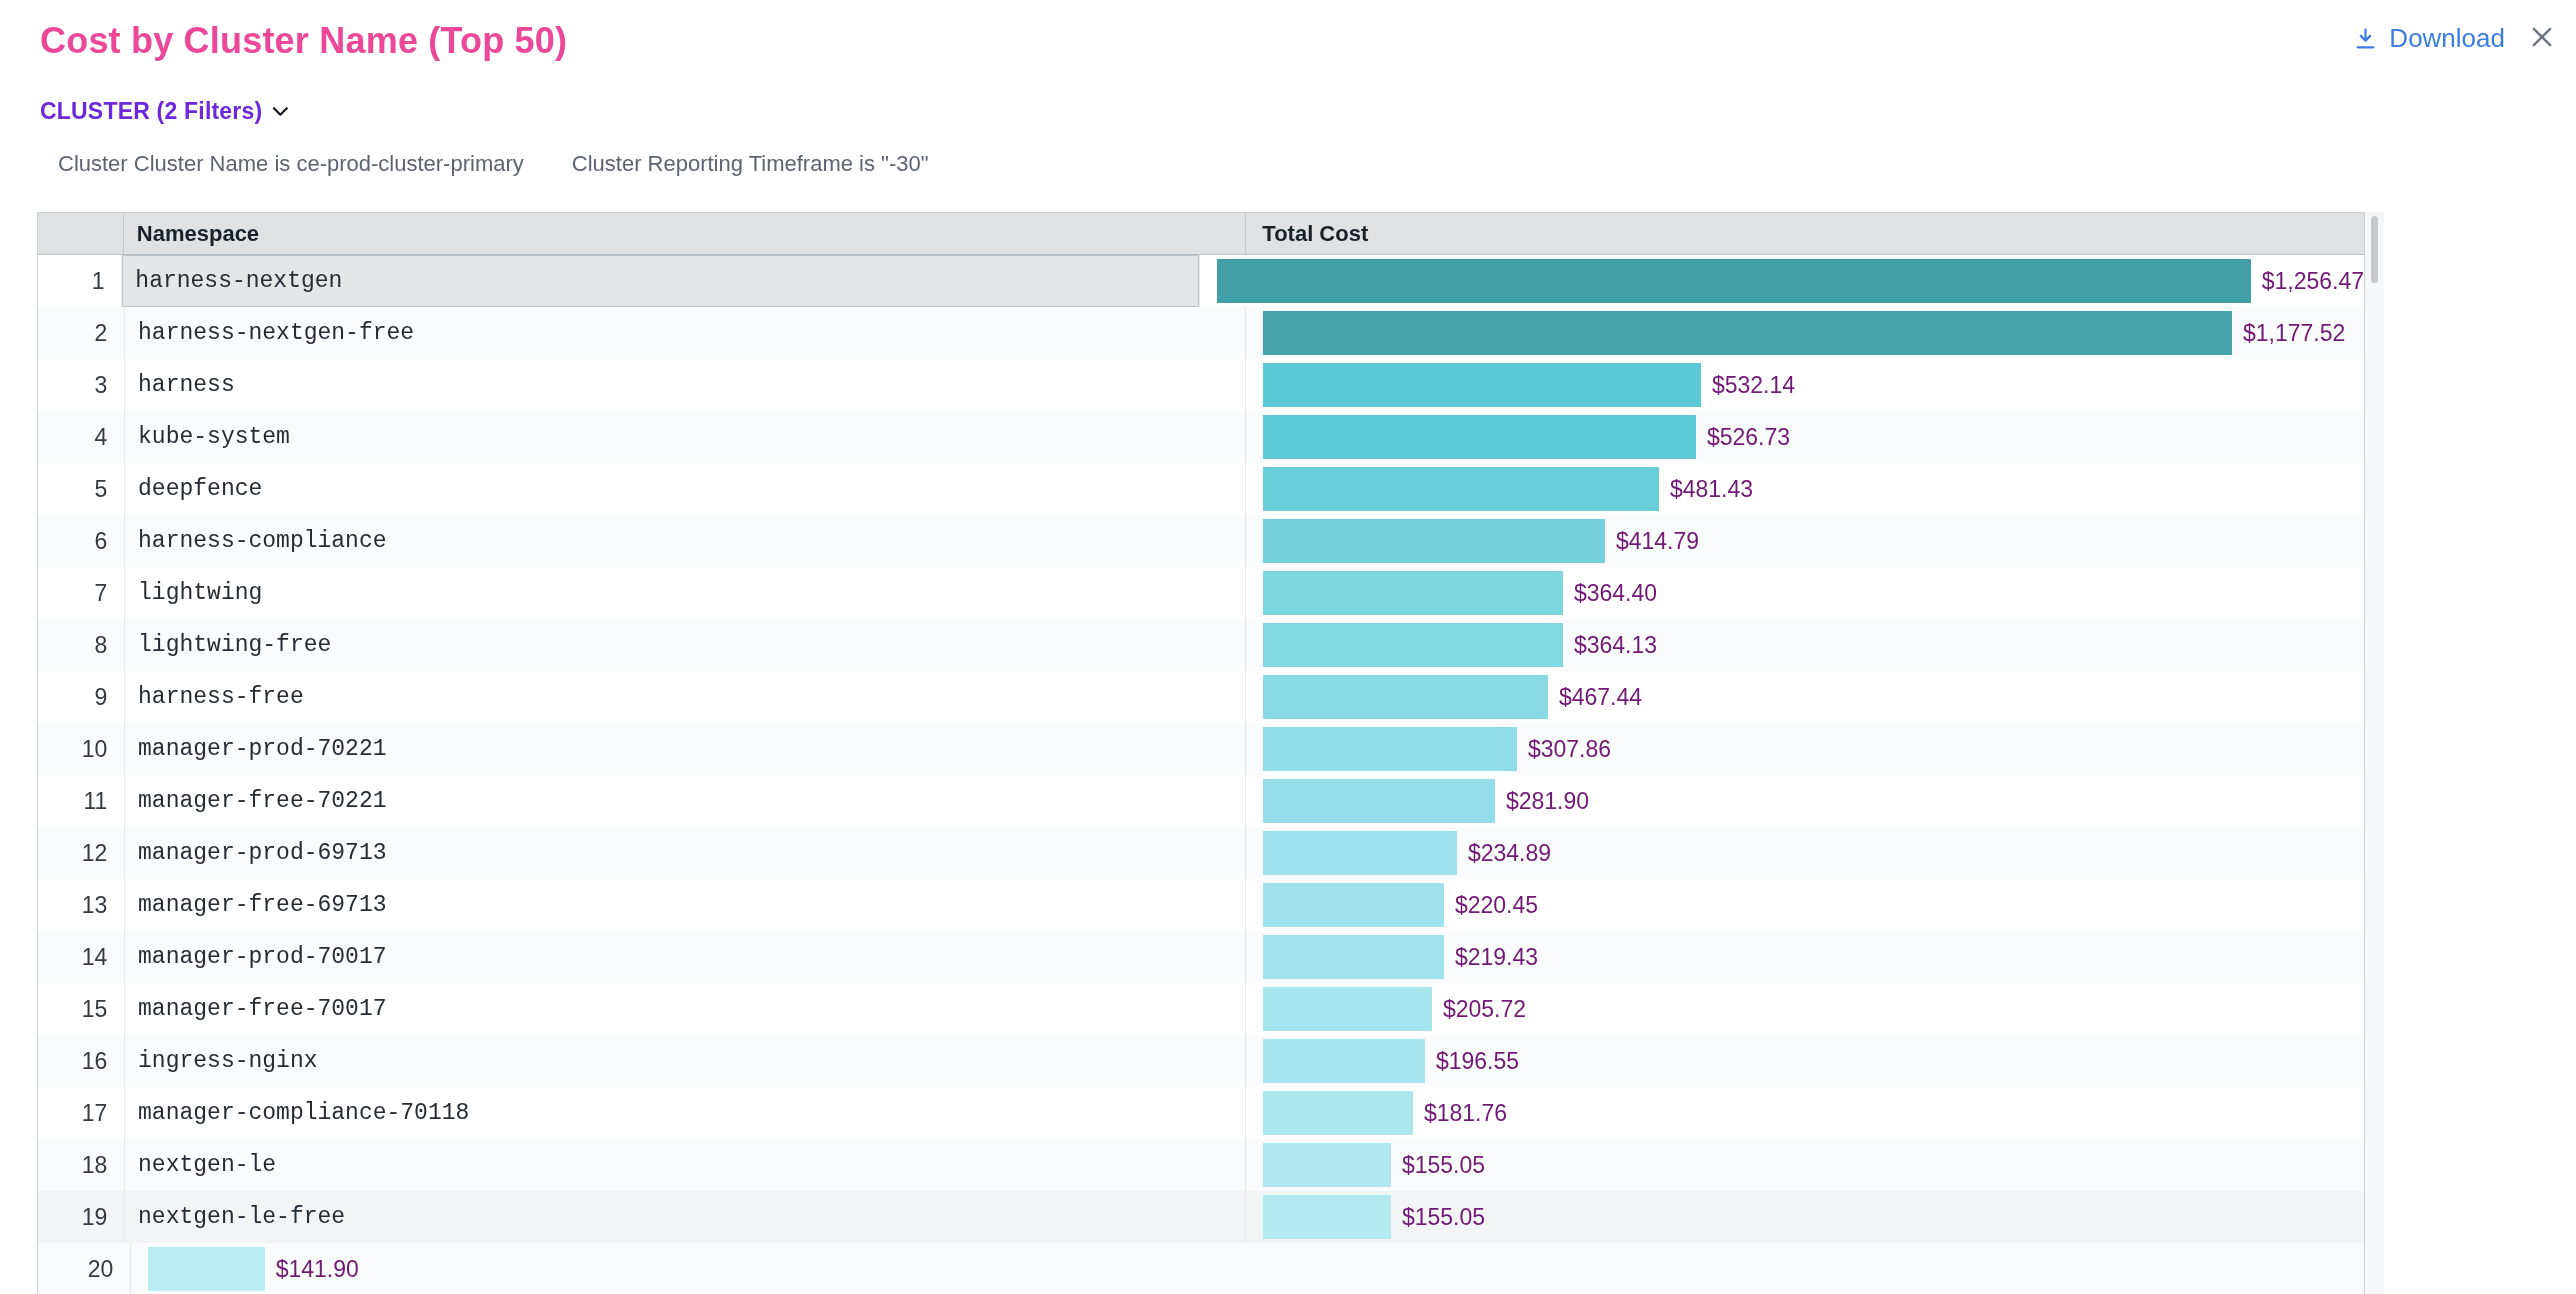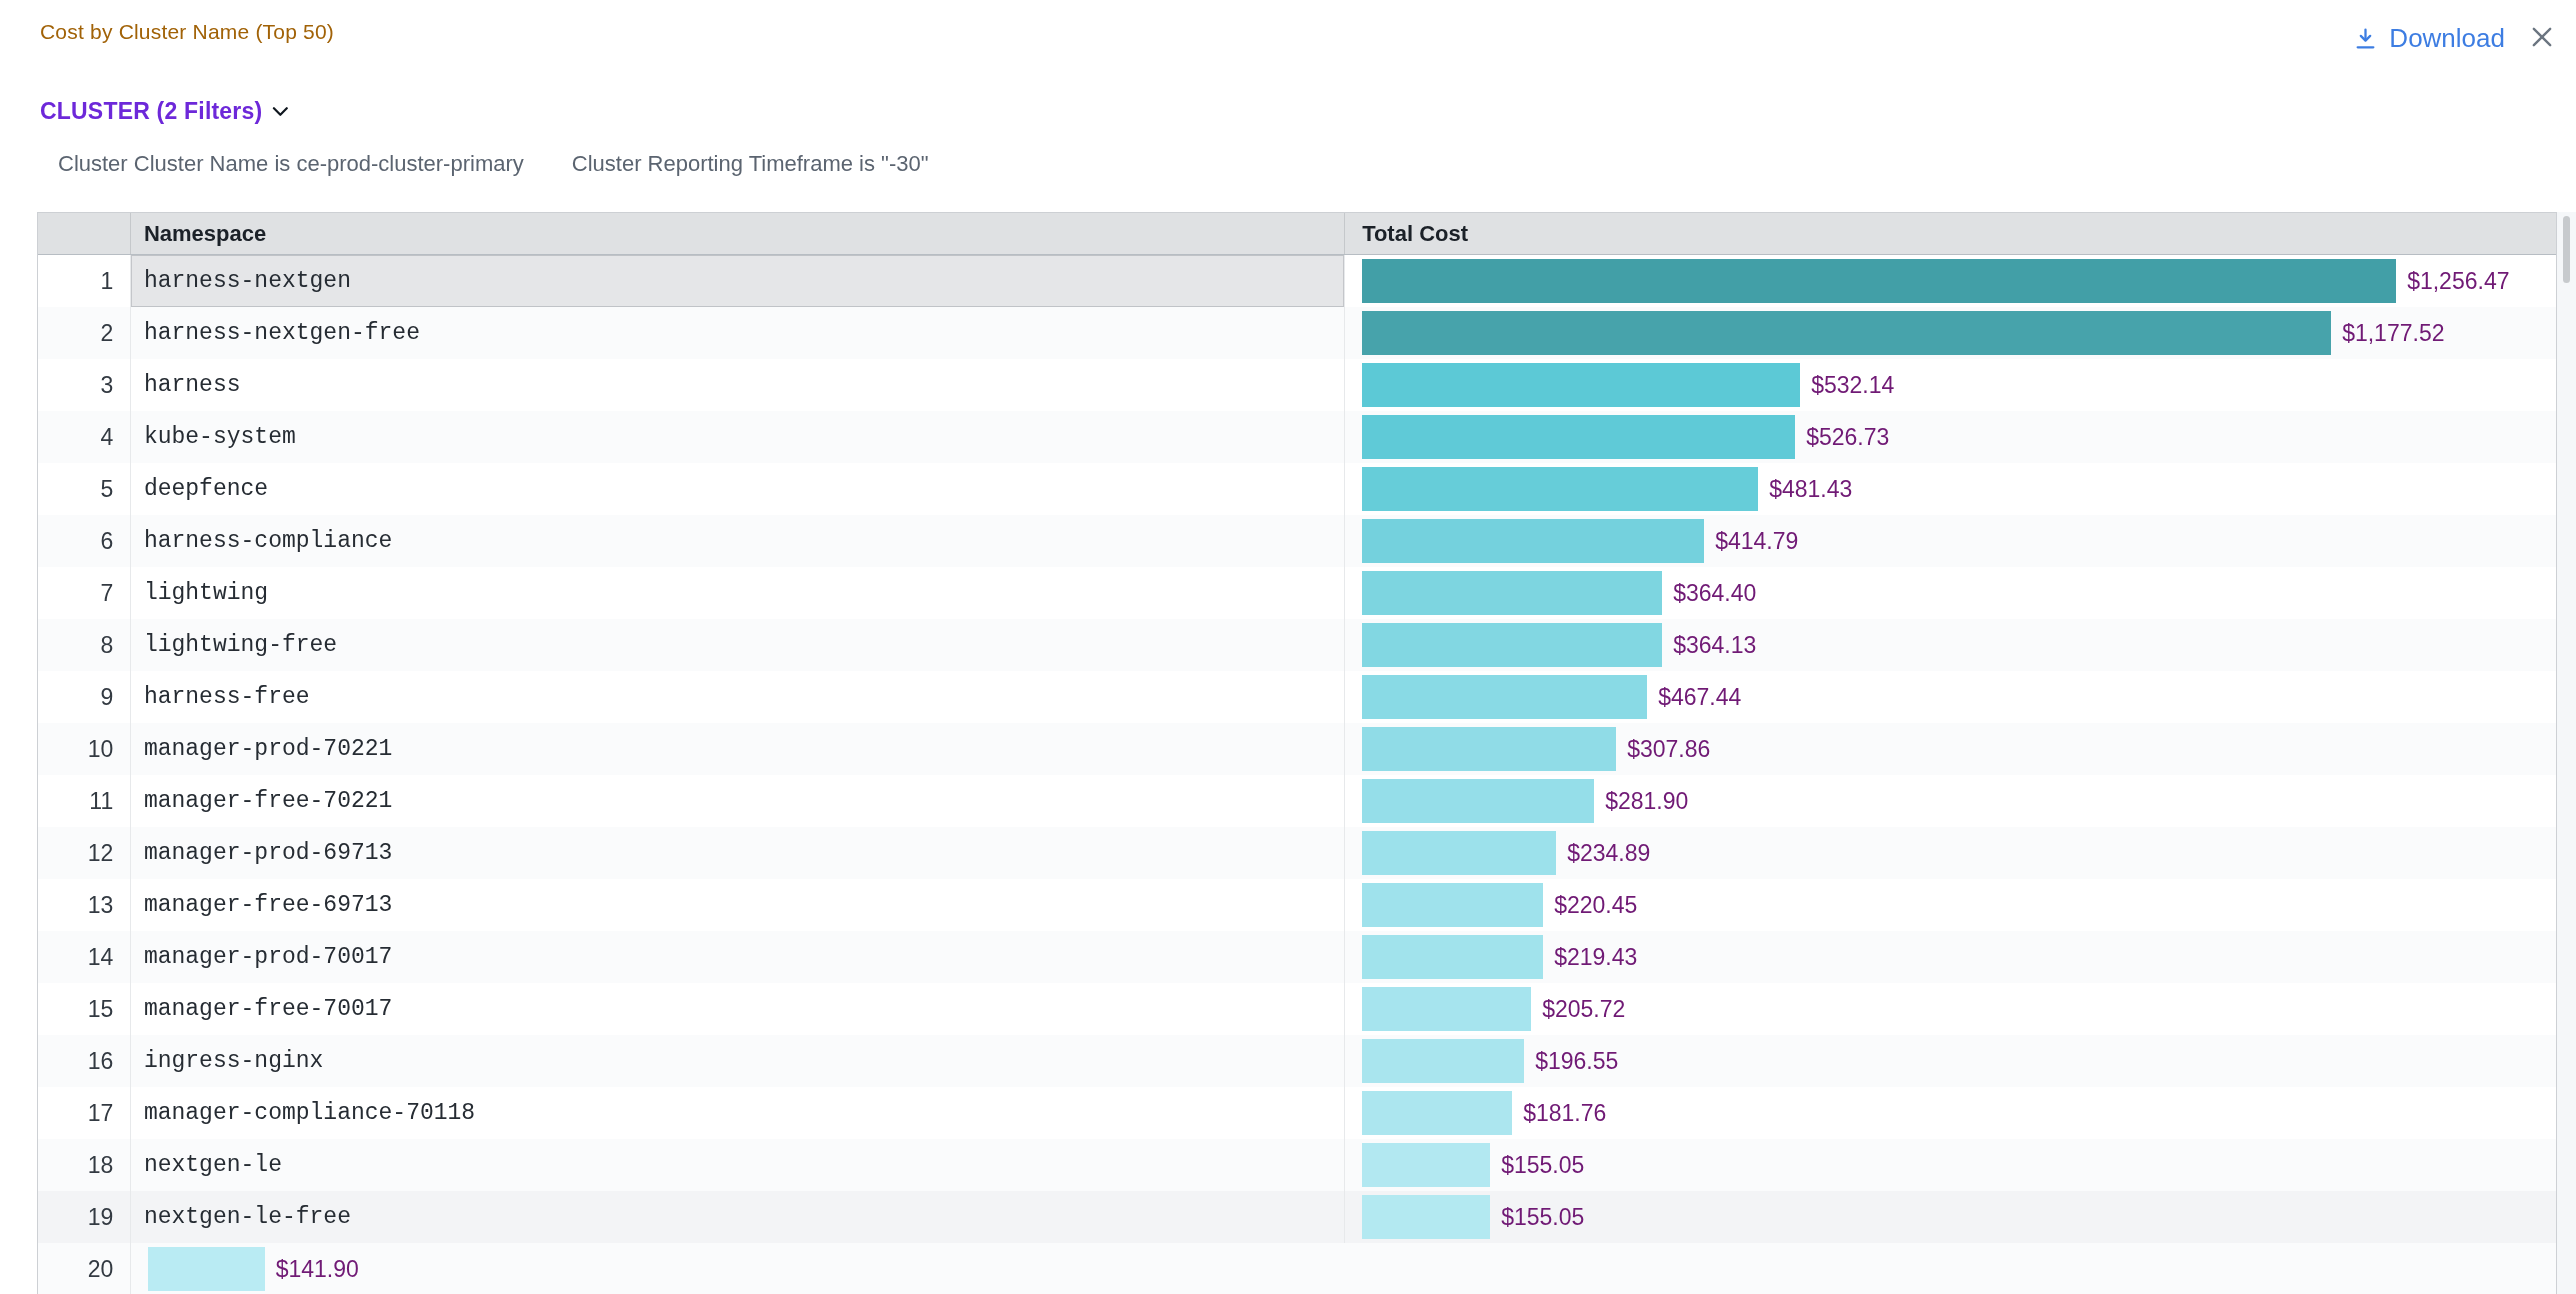--- a/index.html
+++ b/index.html
@@ -1,36 +1,36 @@
 <!DOCTYPE html>
 <html style="font-size:15px"><head>
 <meta charset="utf-8">
 <style>
   * { margin:0; padding:0; box-sizing:border-box; }
   html,body { width:2576px; height:1294px; background:#ffffff; overflow:hidden;
               font-family:"Liberation Sans", sans-serif; }
 
   
   .titlebar { position:absolute; left:40px; top:20.4px; right:18.5px; height:41px; }
-  .page-title { font-size:21px; font-weight:400; color:#a16207; letter-spacing:0.2px; }
+  .page-title { font-size:36px; font-weight:700; color:#ec4899; letter-spacing:0.2px; }
   .actions { position:absolute; right:0; top:1.9px; display:flex; align-items:center; gap:21px; }
   .download-btn { display:flex; align-items:center; gap:11px; cursor:pointer; }
   .download-btn svg { display:block; }
   .download-label { font-size:26px; color:#3d7de2; font-weight:500; }
   .close-btn { width:31.5px; height:31.5px; display:flex; align-items:center; justify-content:center; cursor:pointer; }
 
   
   .filter-summary { position:absolute; left:40px; top:98px; display:flex; align-items:center; gap:9.3px; cursor:pointer; }
   .filter-group-label { font-size:23px; font-weight:700; color:#6d28d9; letter-spacing:0.2px; }
   .filter-chips { position:absolute; left:40px; top:151px; display:flex; gap:30px; }
   .filter-chip { font-size:22px; color:#5b6470;margin-left:18px; }
 
   
   .table-wrap { position:absolute; left:37px; top:212px; width:2539px; height:1082px; overflow:hidden; display:flex; }
-  .grid { width:2520px; border-left:0.9px solid #cdd0d4; border-right:0.9px solid #cdd0d4; }
+  .grid { width:2328px; border-left:0.9px solid #cdd0d4; border-right:0.9px solid #cdd0d4; }
   .thead { display:flex; height:43px; background:#dfe1e3; border-top:0.9px solid #cdd0d4;
            border-bottom:1.9px solid #b7bdc3; }
   .th { font-size:22px; font-weight:700; color:#1b2128; display:flex; align-items:center; }
   .th.col-num  { width:92px; }
   .th.col-ns   { width:1216px; padding-left:13px; border-left:0.9px solid #c5c8cb; }
   .th.col-cost { width:1213px; padding-left:16.7px; border-left:0.9px solid #c5c8cb; }
 
   .tbody .tr { display:flex; height:52px; background:#ffffff; }
   .tbody .tr:nth-child(even) { background:#fafbfc; }
   .tbody .tr.hover { background:#f3f4f6; }

